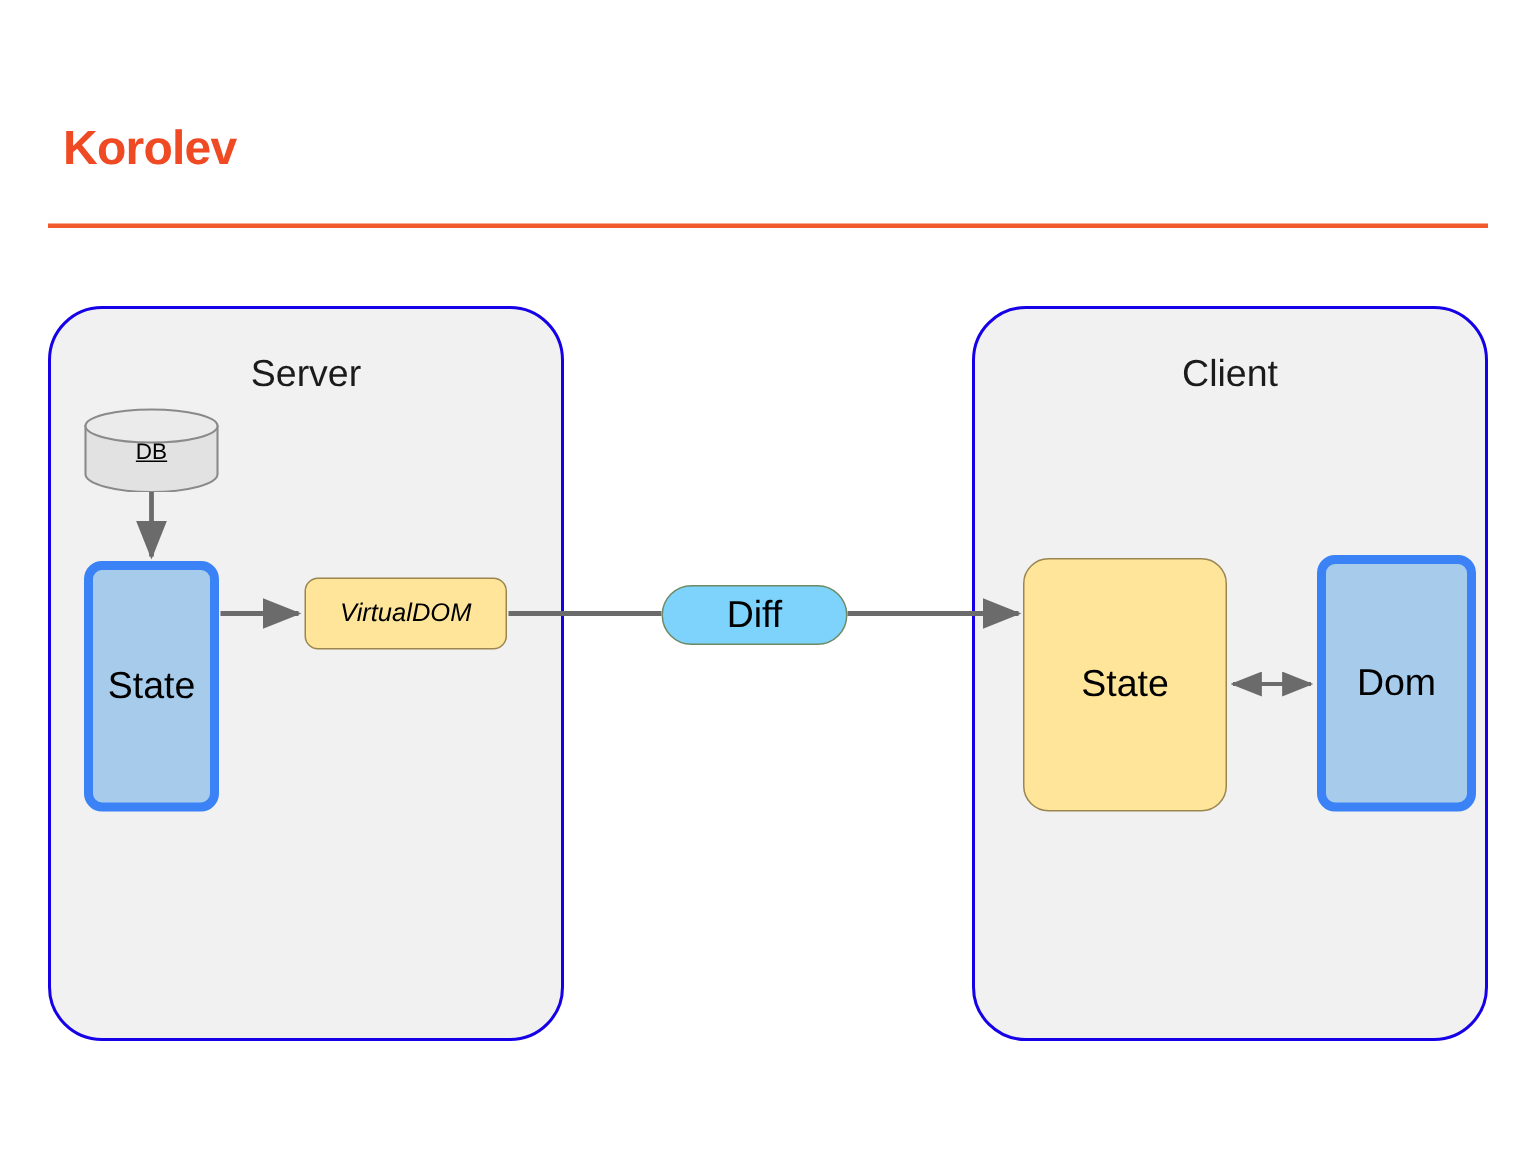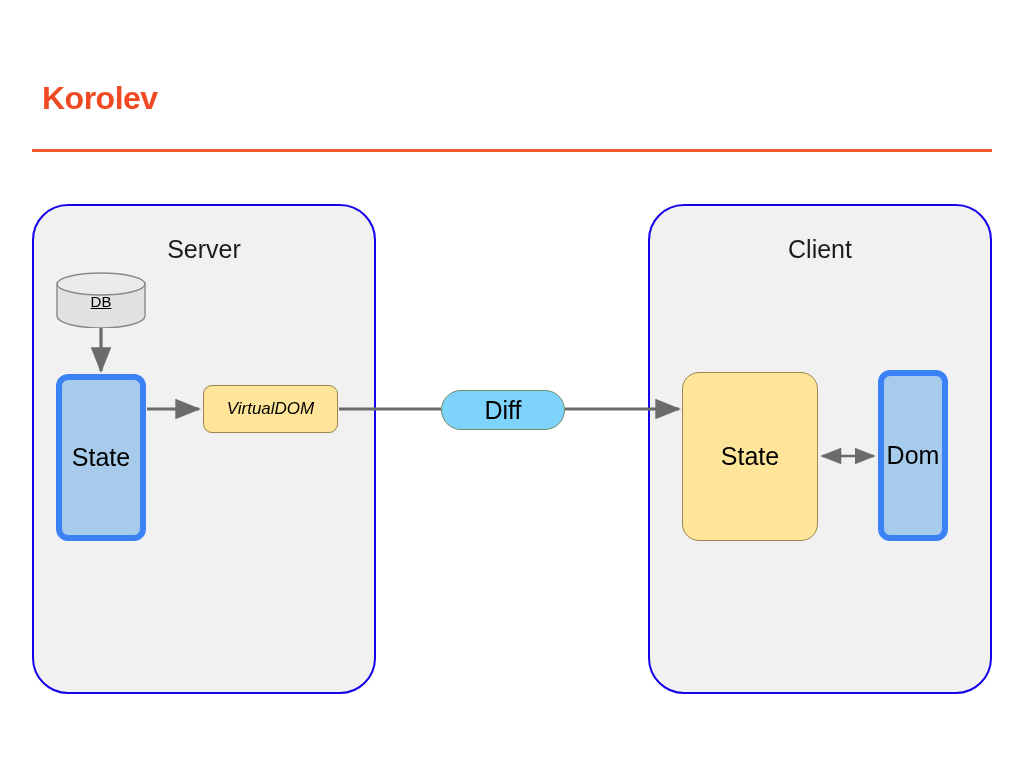--- a/index.html
+++ b/index.html
@@ -137,21 +137,21 @@
     left: 682px;
     top: 372px;
     width: 136px;
     height: 169px;
     border-radius: 17px;
     font-size: 25px;
   }
   #node-dom {
     left: 878px;
     top: 370px;
-    width: 70px;
+    width: 106px;
     height: 171px;
     border-radius: 12px;
     font-size: 25px;
   }
 
   
   #node-db {
     position: absolute;
     left: 56px;
     top: 272px;

